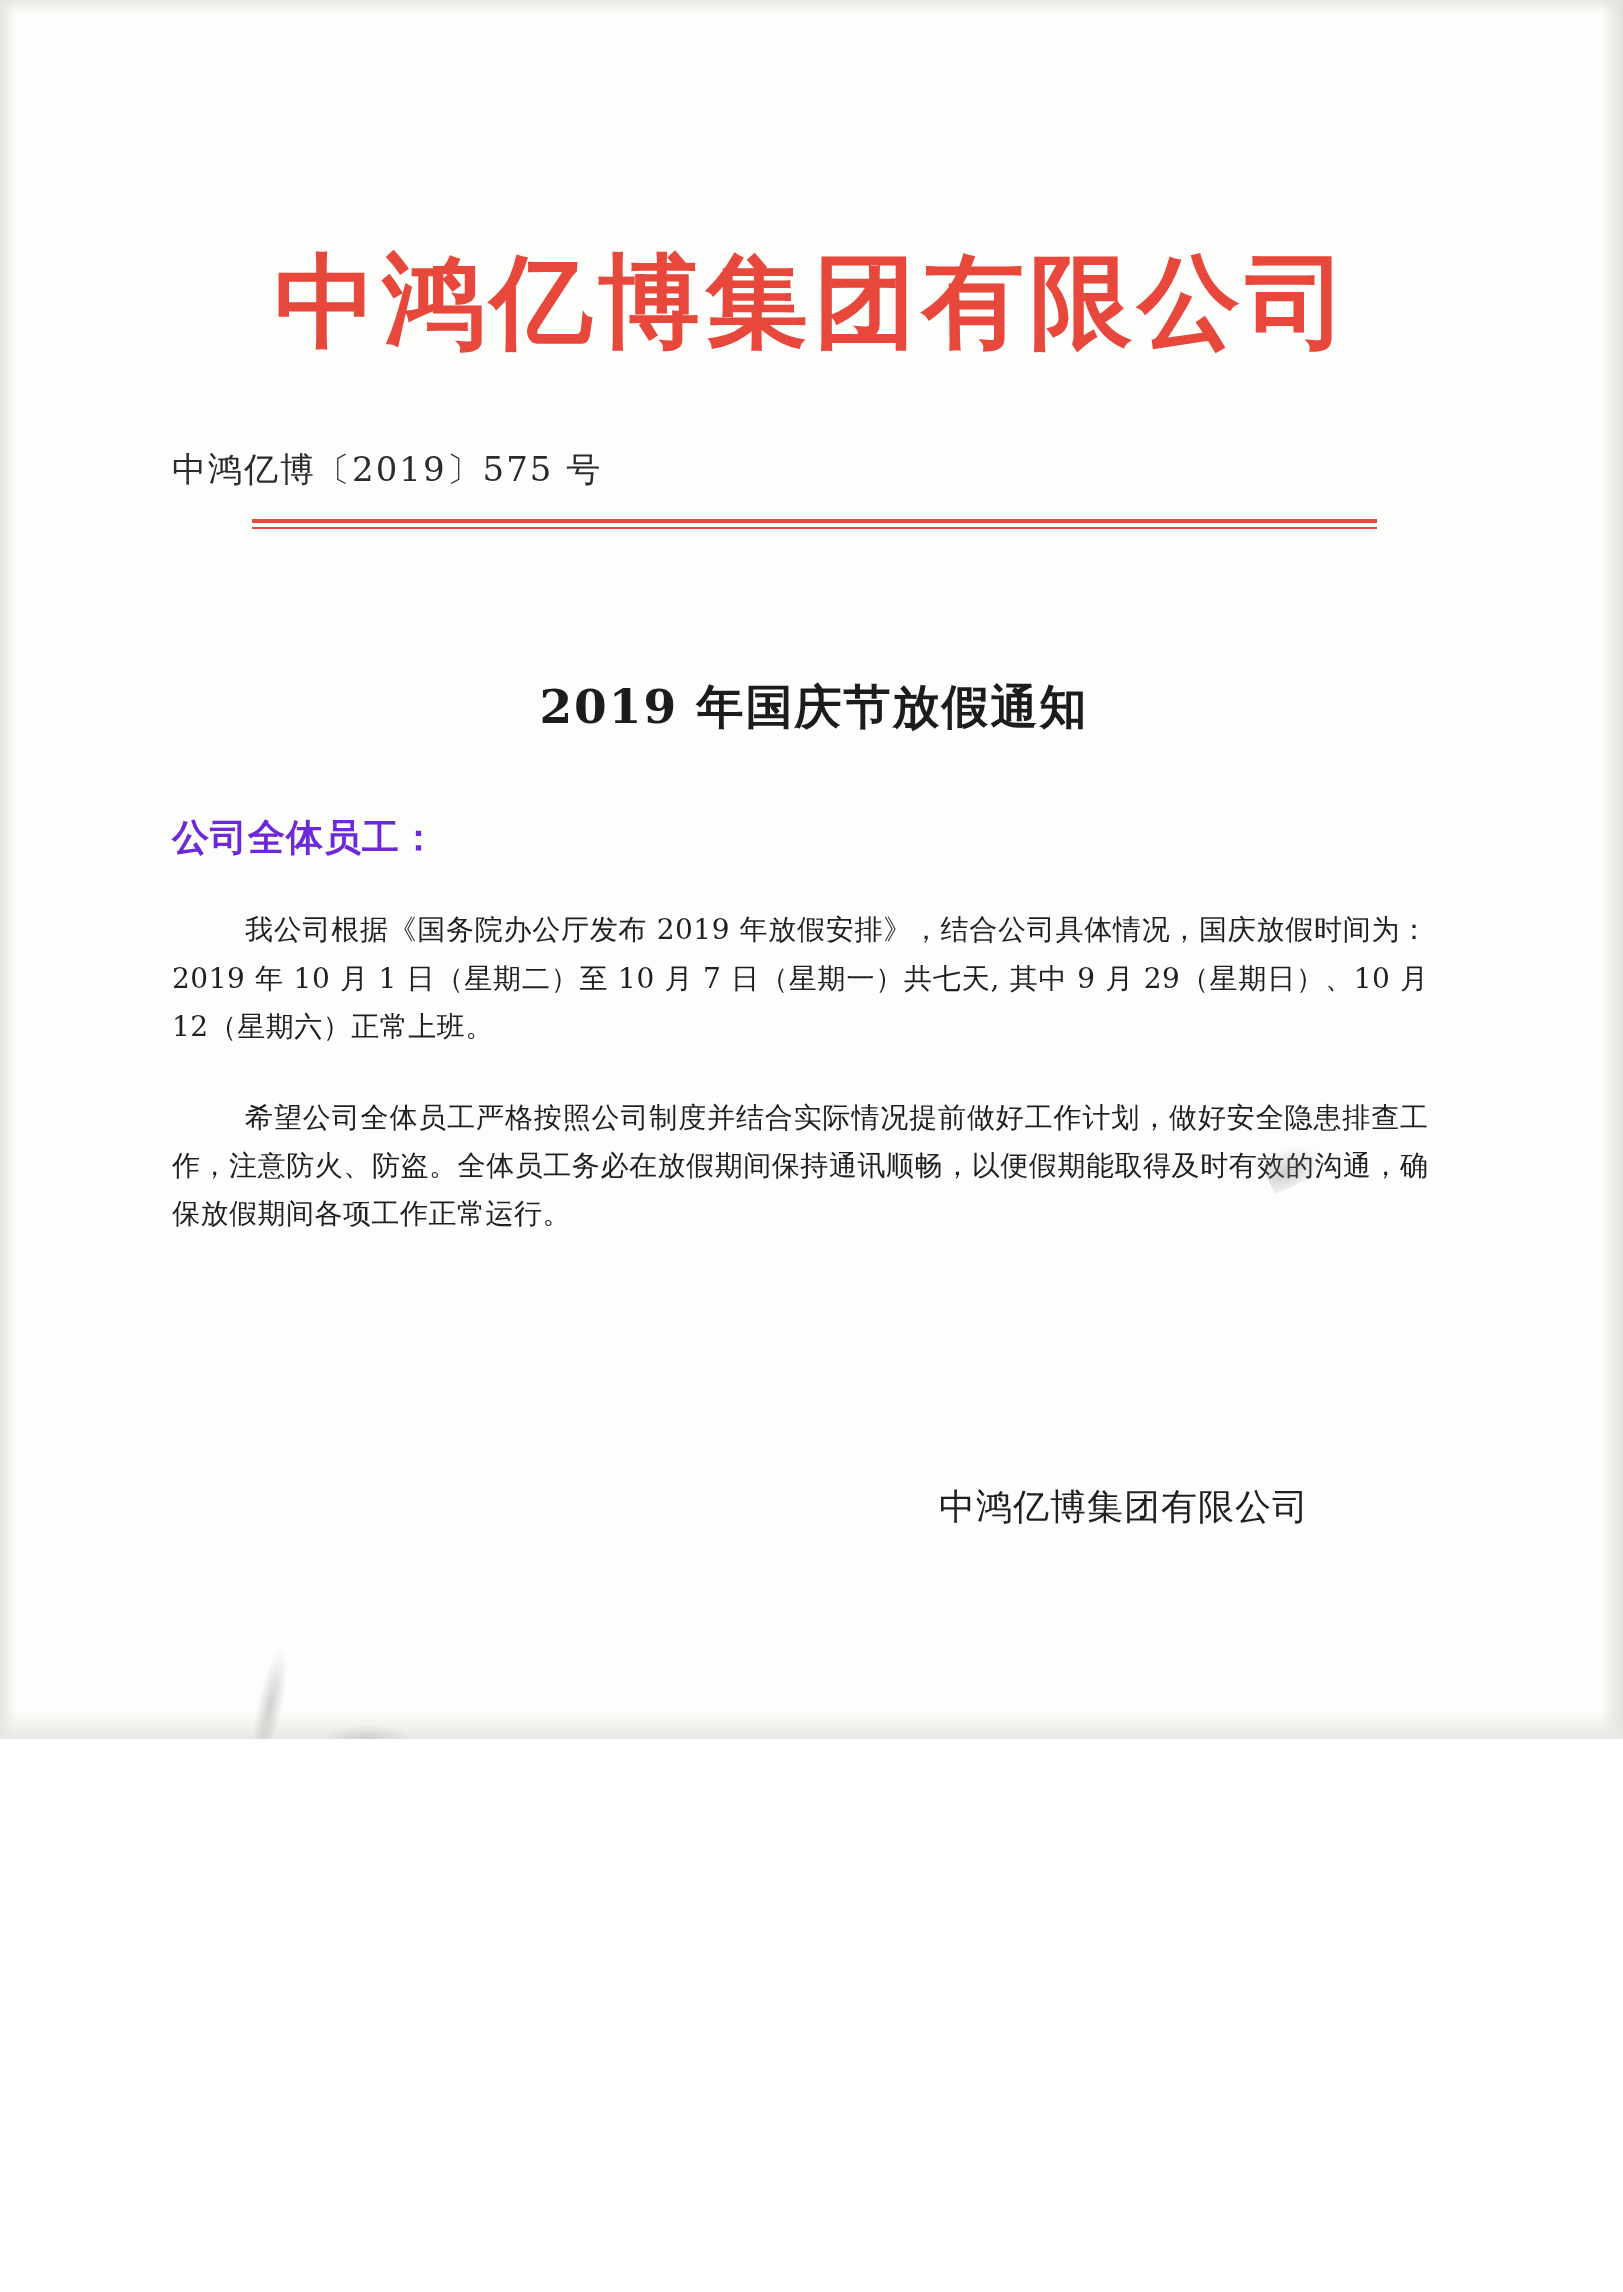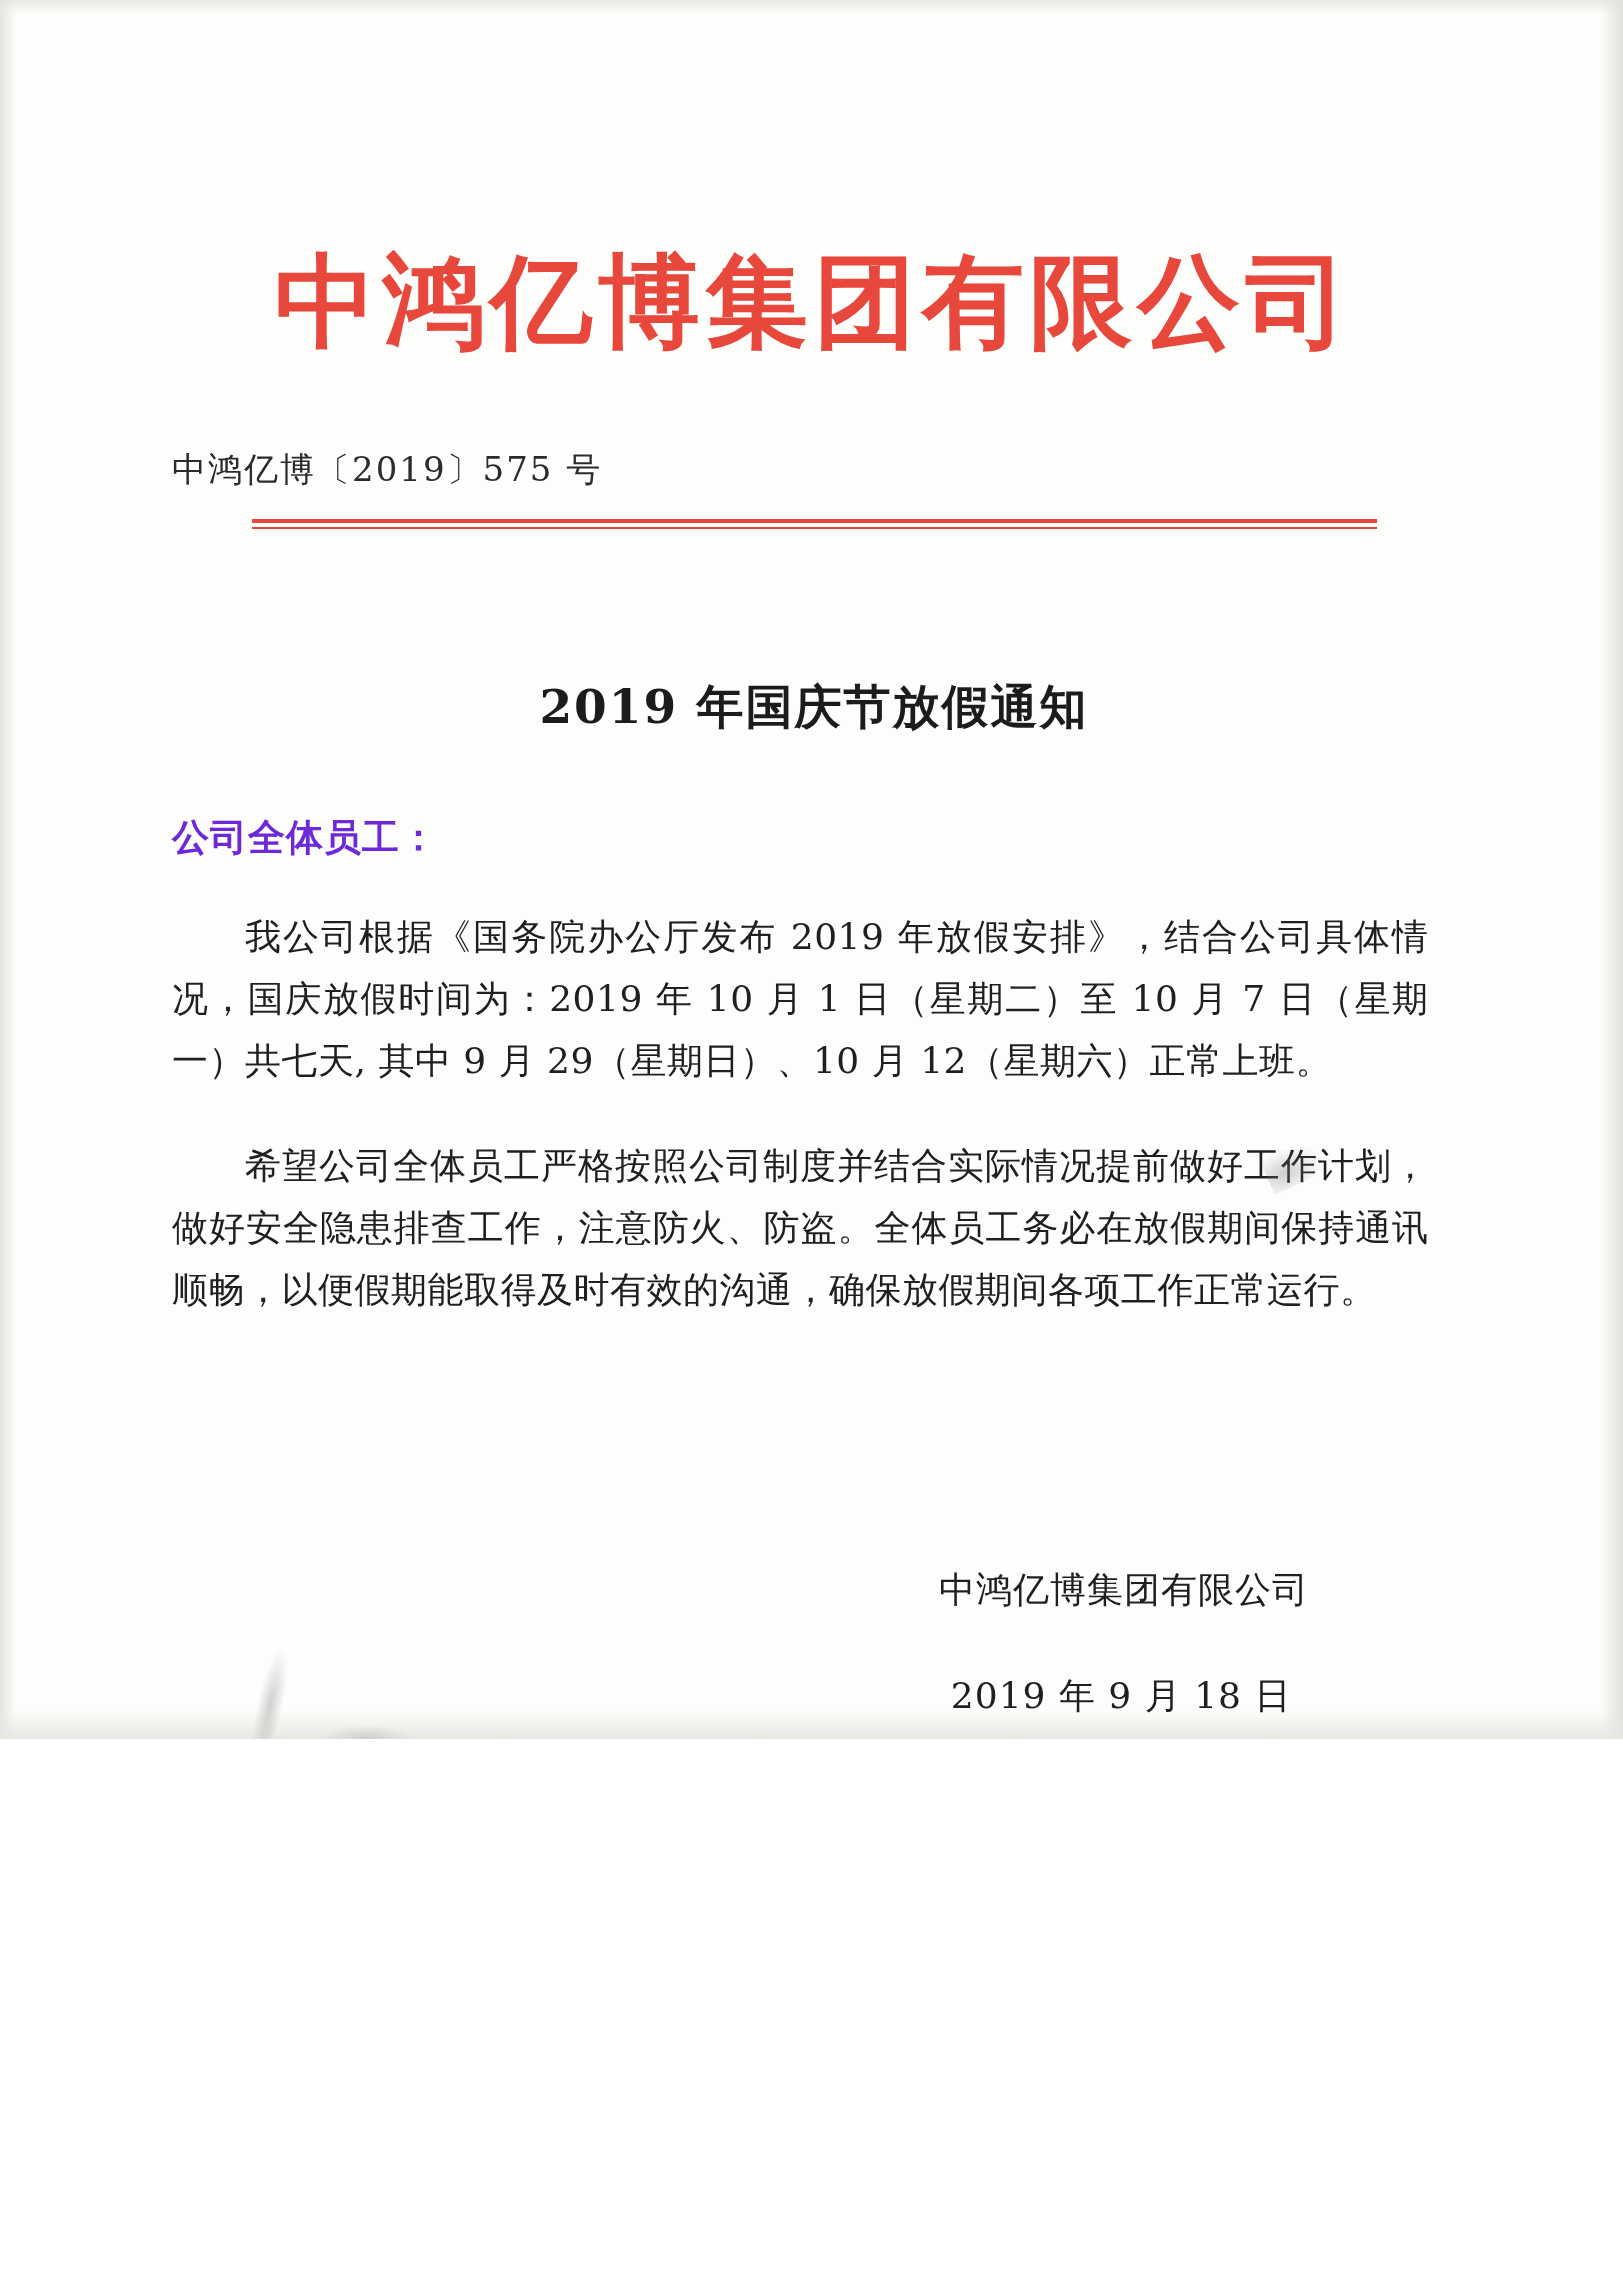--- a/index.html
+++ b/index.html
@@ -110,21 +110,21 @@
     font-size: 37px;
     font-weight: 700;
     letter-spacing: 1px;
     color: #6d28d9;
     padding-left: 0px;
   }
 
   
   .body-para {
     margin-top: 43px;
-    font-size: 36px;
+    font-size: 28px;
     line-height: 1.72;
     color: #1f1f1f;
     text-align: justify;
     text-justify: inter-character;
     text-indent: 73px;
     letter-spacing: 0.5px;
     padding-right: 27.4px;
   }
 
   
@@ -198,21 +198,20 @@
     <div class="doc-title">2019 年国庆节放假通知</div>
 
     <div class="salutation">公司全体员工：</div>
 
     <div class="body-para">我公司根据《国务院办公厅发布 2019 年放假安排》，结合公司具体情况，国庆放假时间为：2019 年 10 月 1 日（星期二）至 10 月 7 日（星期一）共七天, 其中 9 月 29（星期日）、10 月 12（星期六）正常上班。</div>
 
     <div class="body-para">希望公司全体员工严格按照公司制度并结合实际情况提前做好工作计划，做好安全隐患排查工作，注意防火、防盗。全体员工务必在放假期间保持通讯顺畅，以便假期能取得及时有效的沟通，确保放假期间各项工作正常运行。</div>
 
     <div class="signature">
       <div class="sign-company">中鸿亿博集团有限公司</div>
-      <div class="sign-date">2019 年  9 月 18 日</div>
     </div>
 
   </div>
 
   <div class="smudge-a"></div>
   <div class="smudge-b"></div>
   <div class="smudge-c"></div>
 
 </div>
 

